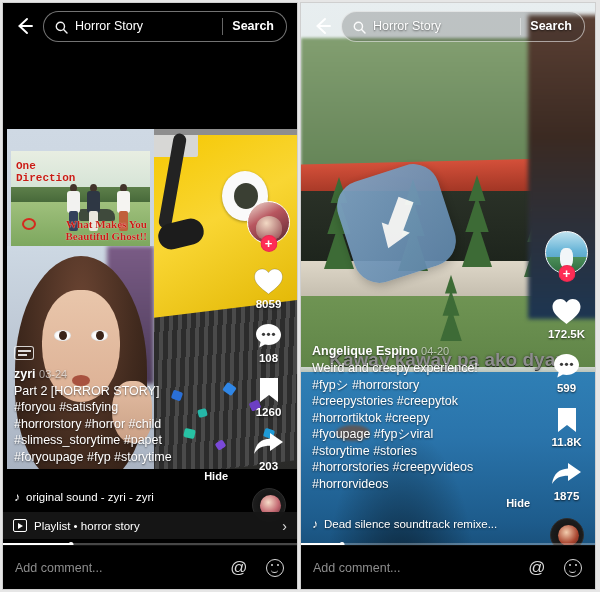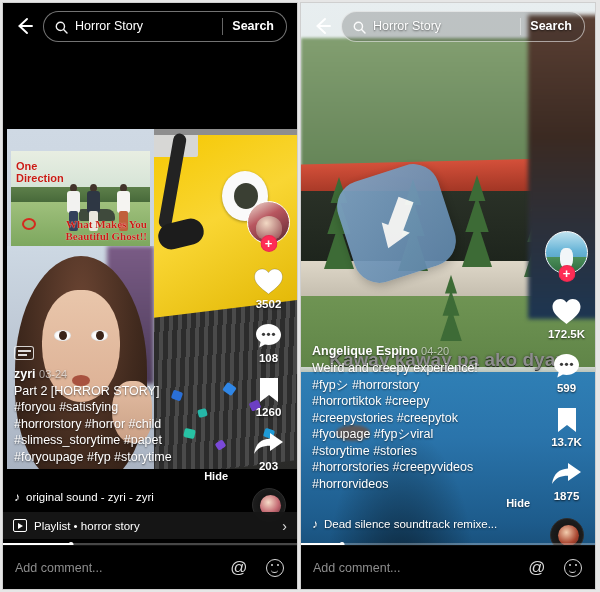--- a/index.html
+++ b/index.html
@@ -76,21 +76,21 @@
   .meme .guy { position:absolute; bottom:16%; width:13px; height:40px; }
   .meme .guy .top { position:absolute; top:0; left:0; right:0; height:22px; border-radius:3px; }
   .meme .guy .leg { position:absolute; bottom:0; left:2px; right:2px; height:20px; border-radius:2px; }
   .meme .guy .head { position:absolute; top:-7px; left:3px; width:7px; height:8px; border-radius:50%; background:#43342c; }
   .meme .g1 { left:40%; } .meme .g1 .top { background:#f2f2f0; } .meme .g1 .leg { background:#33405b; }
   .meme .g2 { left:55%; } .meme .g2 .top { background:#2e3744; } .meme .g2 .leg { background:#e9e6de; }
   .meme .g3 { left:76%; } .meme .g3 .top { background:#f5f4f1; } .meme .g3 .leg { background:#c0603a; }
   .meme .boat { position:absolute; left:49%; bottom:26%; width:36px; height:12px;
     background:#3f4a3c; border-radius:3px 8px 2px 2px; }
   .meme .t1 {
-    position:absolute; left:5px; top:9px; font-family:Liberation Sans, sans-serif;
+    position:absolute; left:5px; top:9px; font-family:Liberation Mono, monospace;
     font-weight:bold; font-size:11px; line-height:12px; color:#c81c14;
     text-shadow:0 0 1px #fff; }
   .meme .t2 {
     position:absolute; right:3px; bottom:4px; text-align:right;
     font-family:"Liberation Serif", serif; font-weight:bold;
     font-size:11px; line-height:12px; color:#c81c14; text-shadow:0 0 1px #fff; }
   .meme .circ {
     position:absolute; left:11px; bottom:16px; width:14px; height:12px;
     border:2px solid #d52a1e; border-radius:50%; }
   .person {
@@ -411,21 +411,21 @@
       <div class="avatar-wrap">
         <div class="avatar av-left"></div>
         <div class="plus">+</div>
       </div>
       <div class="act">
         <span class="glyph">
           <svg width="31" height="29" viewBox="0 0 31 29">
               <path d="M15.5 27C7 20.5 1.5 16 1.5 9.8 1.5 5.3 5 2 9.2 2c3 0 5 1.7 6.3 3.6C16.8 3.7 18.8 2 21.8 2 26 2 29.5 5.3 29.5 9.8c0 6.2-5.5 10.7-14 17.2z" fill="#fff" stroke="rgba(0,0,0,.18)" stroke-width="1"></path>
             </svg>
         </span>
-        <span class="count">3502</span>
+        <span class="count">8059</span>
       </div>
       <div class="act">
         <span class="glyph">
           <svg width="29" height="28" viewBox="0 0 29 28">
               <path d="M14.5 2C7.3 2 2 6.6 2 12.2c0 3.2 1.8 6 4.6 7.9L5.3 25.6l5.6-3c1.1.2 2.3.4 3.6.4C21.7 23 27 18.4 27 12.8 27 7.2 21.7 2 14.5 2z" fill="#fff"></path>
               <circle cx="9.5" cy="12.3" r="1.6" fill="#3a3a3a"></circle>
               <circle cx="14.5" cy="12.3" r="1.6" fill="#3a3a3a"></circle>
               <circle cx="19.5" cy="12.3" r="1.6" fill="#3a3a3a"></circle>
             </svg>
         </span>
@@ -586,43 +586,43 @@
             </svg>
         </span>
         <span class="count">599</span>
       </div>
       <div class="act">
         <span class="glyph">
           <svg width="24" height="28" viewBox="0 0 24 28">
               <path d="M3 2h18v24l-9-7-9 7z" fill="#fff"></path>
             </svg>
         </span>
-        <span class="count">13.7K</span>
+        <span class="count">11.8K</span>
       </div>
       <div class="act">
         <span class="glyph">
           <svg width="31" height="24" viewBox="0 0 31 24">
               <path d="M17 1v5.5C8.5 7 2.5 11.5 1 22c3.5-6 8.5-8.2 16-8.2V19l13-9z" fill="#fff"></path>
             </svg>
         </span>
         <span class="count">1875</span>
       </div>
       <div class="disc"></div>
     </div>
 
     <div class="caption" style="bottom:52px;">
       <div class="cap-head">
         <span>Angelique Espino</span>
         <span class="date">04-20</span>
       </div>
       <div class="cap-body">
         <span class="tagline">Weird and creepy experience!</span>
         <span class="tagline">#fypシ #horrorstory</span>
+        <span class="tagline">#creepystories #creepytok</span>
         <span class="tagline">#horrortiktok #creepy</span>
-        <span class="tagline">#creepystories #creepytok</span>
         <span class="tagline">#fyoupage #fypシviral</span>
         <span class="tagline">#storytime #stories</span>
         <span class="tagline">#horrorstories #creepyvideos</span>
         <span class="tagline">#horrorvideos</span>
       </div>
       <div class="hide-btn">Hide</div>
       <div class="sound-row">
         <span class="note">♪</span>
         <span>Dead silence soundtrack remixe...</span>
       </div>

